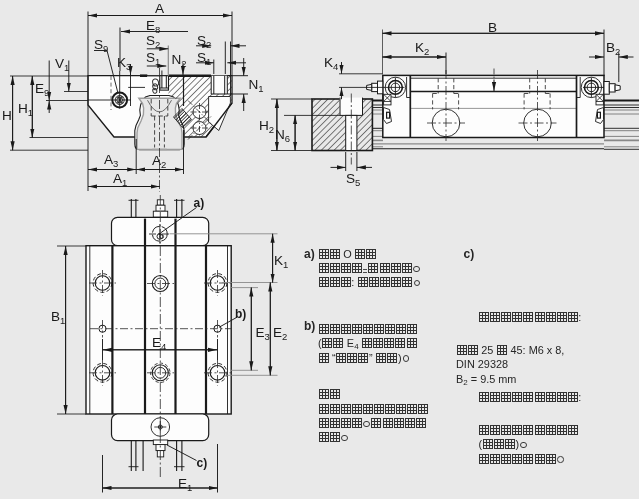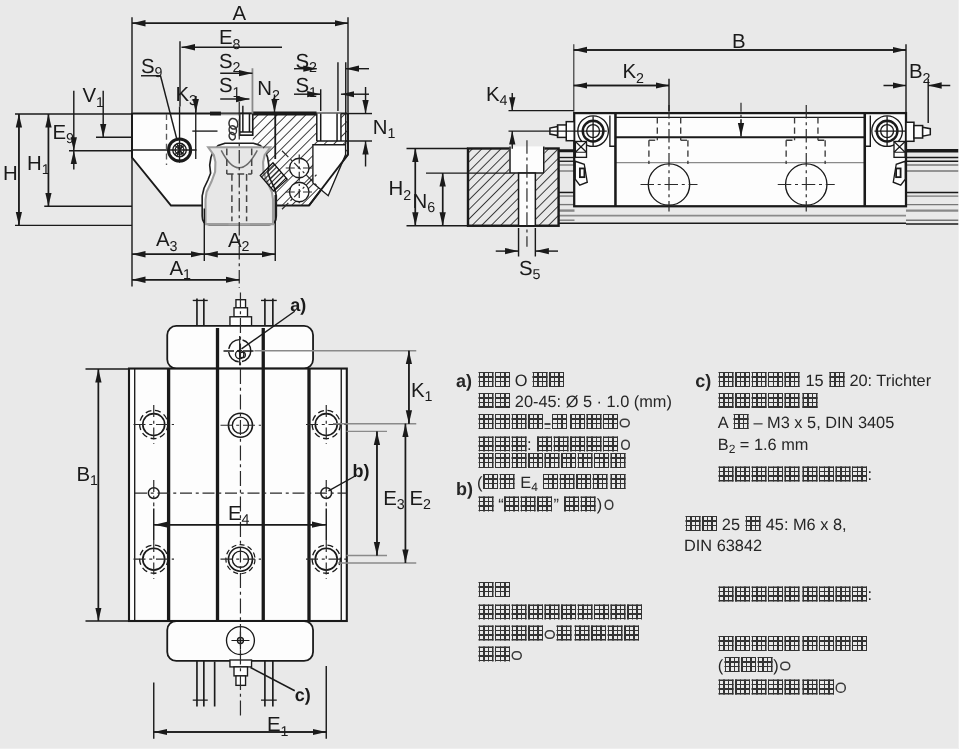--- a/index.html
+++ b/index.html
@@ -494,56 +494,50 @@
 <text class="bb" x="193.5" y="207">a)</text>
 <text class="bb" x="235" y="318">b)</text>
 <text class="bb" x="196.5" y="467">c)</text>
 </g>
 </svg>
 
 <div class="zh" style="left:304px;top:246.6px;font-weight:bold;font-size:12px">a)</div>
 
 <div class="zh" style="left:318px;top:246.6px">
 <div><i class="c"></i><i class="c"></i> O <i class="c"></i><i class="c"></i></div>
-<div><i class="c"></i><i class="c"></i> 20-45: Ø 5 · 1.0 (mm)</div>
 <div><i class="c"></i><i class="c"></i><i class="c"></i><i class="c"></i><i class="m"></i><i class="c"></i><i class="c"></i><i class="c"></i><i class="c"></i><i class="p"></i></div>
 <div><i class="c"></i><i class="c"></i><i class="c"></i>: <i class="c"></i><i class="c"></i><i class="c"></i><i class="c"></i><i class="c"></i><i class="p"></i></div>
 </div>
 
 <div class="zh" style="left:304px;top:318.7px;font-weight:bold;font-size:12px">b)</div>
 
-<div class="zh" style="left:318px;top:301px">
+<div class="zh" style="left:318px;top:322px">
 <div><i class="c"></i><i class="c"></i><i class="c"></i><i class="c"></i><i class="c"></i><i class="c"></i><i class="c"></i><i class="c"></i><i class="c"></i></div>
 <div>(<i class="c"></i><i class="c"></i> E<sub>4</sub> <i class="c"></i><i class="c"></i><i class="c"></i><i class="c"></i><i class="c"></i></div>
 <div><i class="c"></i> “<i class="c"></i><i class="c"></i><i class="c"></i>” <i class="c"></i><i class="c"></i>)<i class="p"></i></div>
 </div>
 
 <div class="zh" style="left:318px;top:387.2px">
 <div><i class="c"></i><i class="c"></i></div>
 <div><i class="c"></i><i class="c"></i><i class="c"></i><i class="c"></i><i class="c"></i><i class="c"></i><i class="c"></i><i class="c"></i><i class="c"></i><i class="c"></i></div>
 <div><i class="c"></i><i class="c"></i><i class="c"></i><i class="c"></i><i class="p"></i><i class="c"></i><i class="c"></i><i class="c"></i><i class="c"></i><i class="c"></i></div>
 <div><i class="c"></i><i class="c"></i><i class="p"></i></div>
 </div>
 
 <div class="zh" style="left:463.5px;top:246.6px;font-weight:bold;font-size:12px">c)</div>
 
-<div class="zh" style="left:478.5px;top:246.6px">
-<div><i class="c"></i><i class="c"></i><i class="c"></i><i class="c"></i><i class="c"></i> 15 <i class="c"></i> 20: Trichter</div>
-<div><i class="c"></i><i class="c"></i><i class="c"></i><i class="c"></i><i class="c"></i><i class="c"></i></div>
-<div>A <i class="c"></i> – M3 x 5, DIN 3405</div>
-<div>B<sub>2</sub> = 1.6 mm</div>
-</div>
 
 <div class="zh" style="left:478.5px;top:309.9px">
 <div><i class="c"></i><i class="c"></i><i class="c"></i><i class="c"></i><i class="c"></i><i class="c"></i><i class="c"></i><i class="c"></i><i class="c"></i>:</div>
 </div>
 
 <div class="zh" style="left:456px;top:342.8px">
 <div><i class="c"></i><i class="c"></i> 25 <i class="c"></i> 45: M6 x 8,</div>
-<div>DIN 63842</div>
+<div>DIN 29328</div>
+<div>B<sub>2</sub> = 9.5 mm</div>
 </div>
 
 <div class="zh" style="left:478.5px;top:389.9px">
 <div><i class="c"></i><i class="c"></i><i class="c"></i><i class="c"></i><i class="c"></i><i class="c"></i><i class="c"></i><i class="c"></i><i class="c"></i>:</div>
 </div>
 
 <div class="zh" style="left:478.5px;top:422.8px">
 <div><i class="c"></i><i class="c"></i><i class="c"></i><i class="c"></i><i class="c"></i><i class="c"></i><i class="c"></i><i class="c"></i><i class="c"></i></div>
 <div>(<i class="c"></i><i class="c"></i><i class="c"></i>)<i class="p"></i></div>
 <div><i class="c"></i><i class="c"></i><i class="c"></i><i class="c"></i><i class="c"></i><i class="c"></i><i class="c"></i><i class="p"></i></div>

